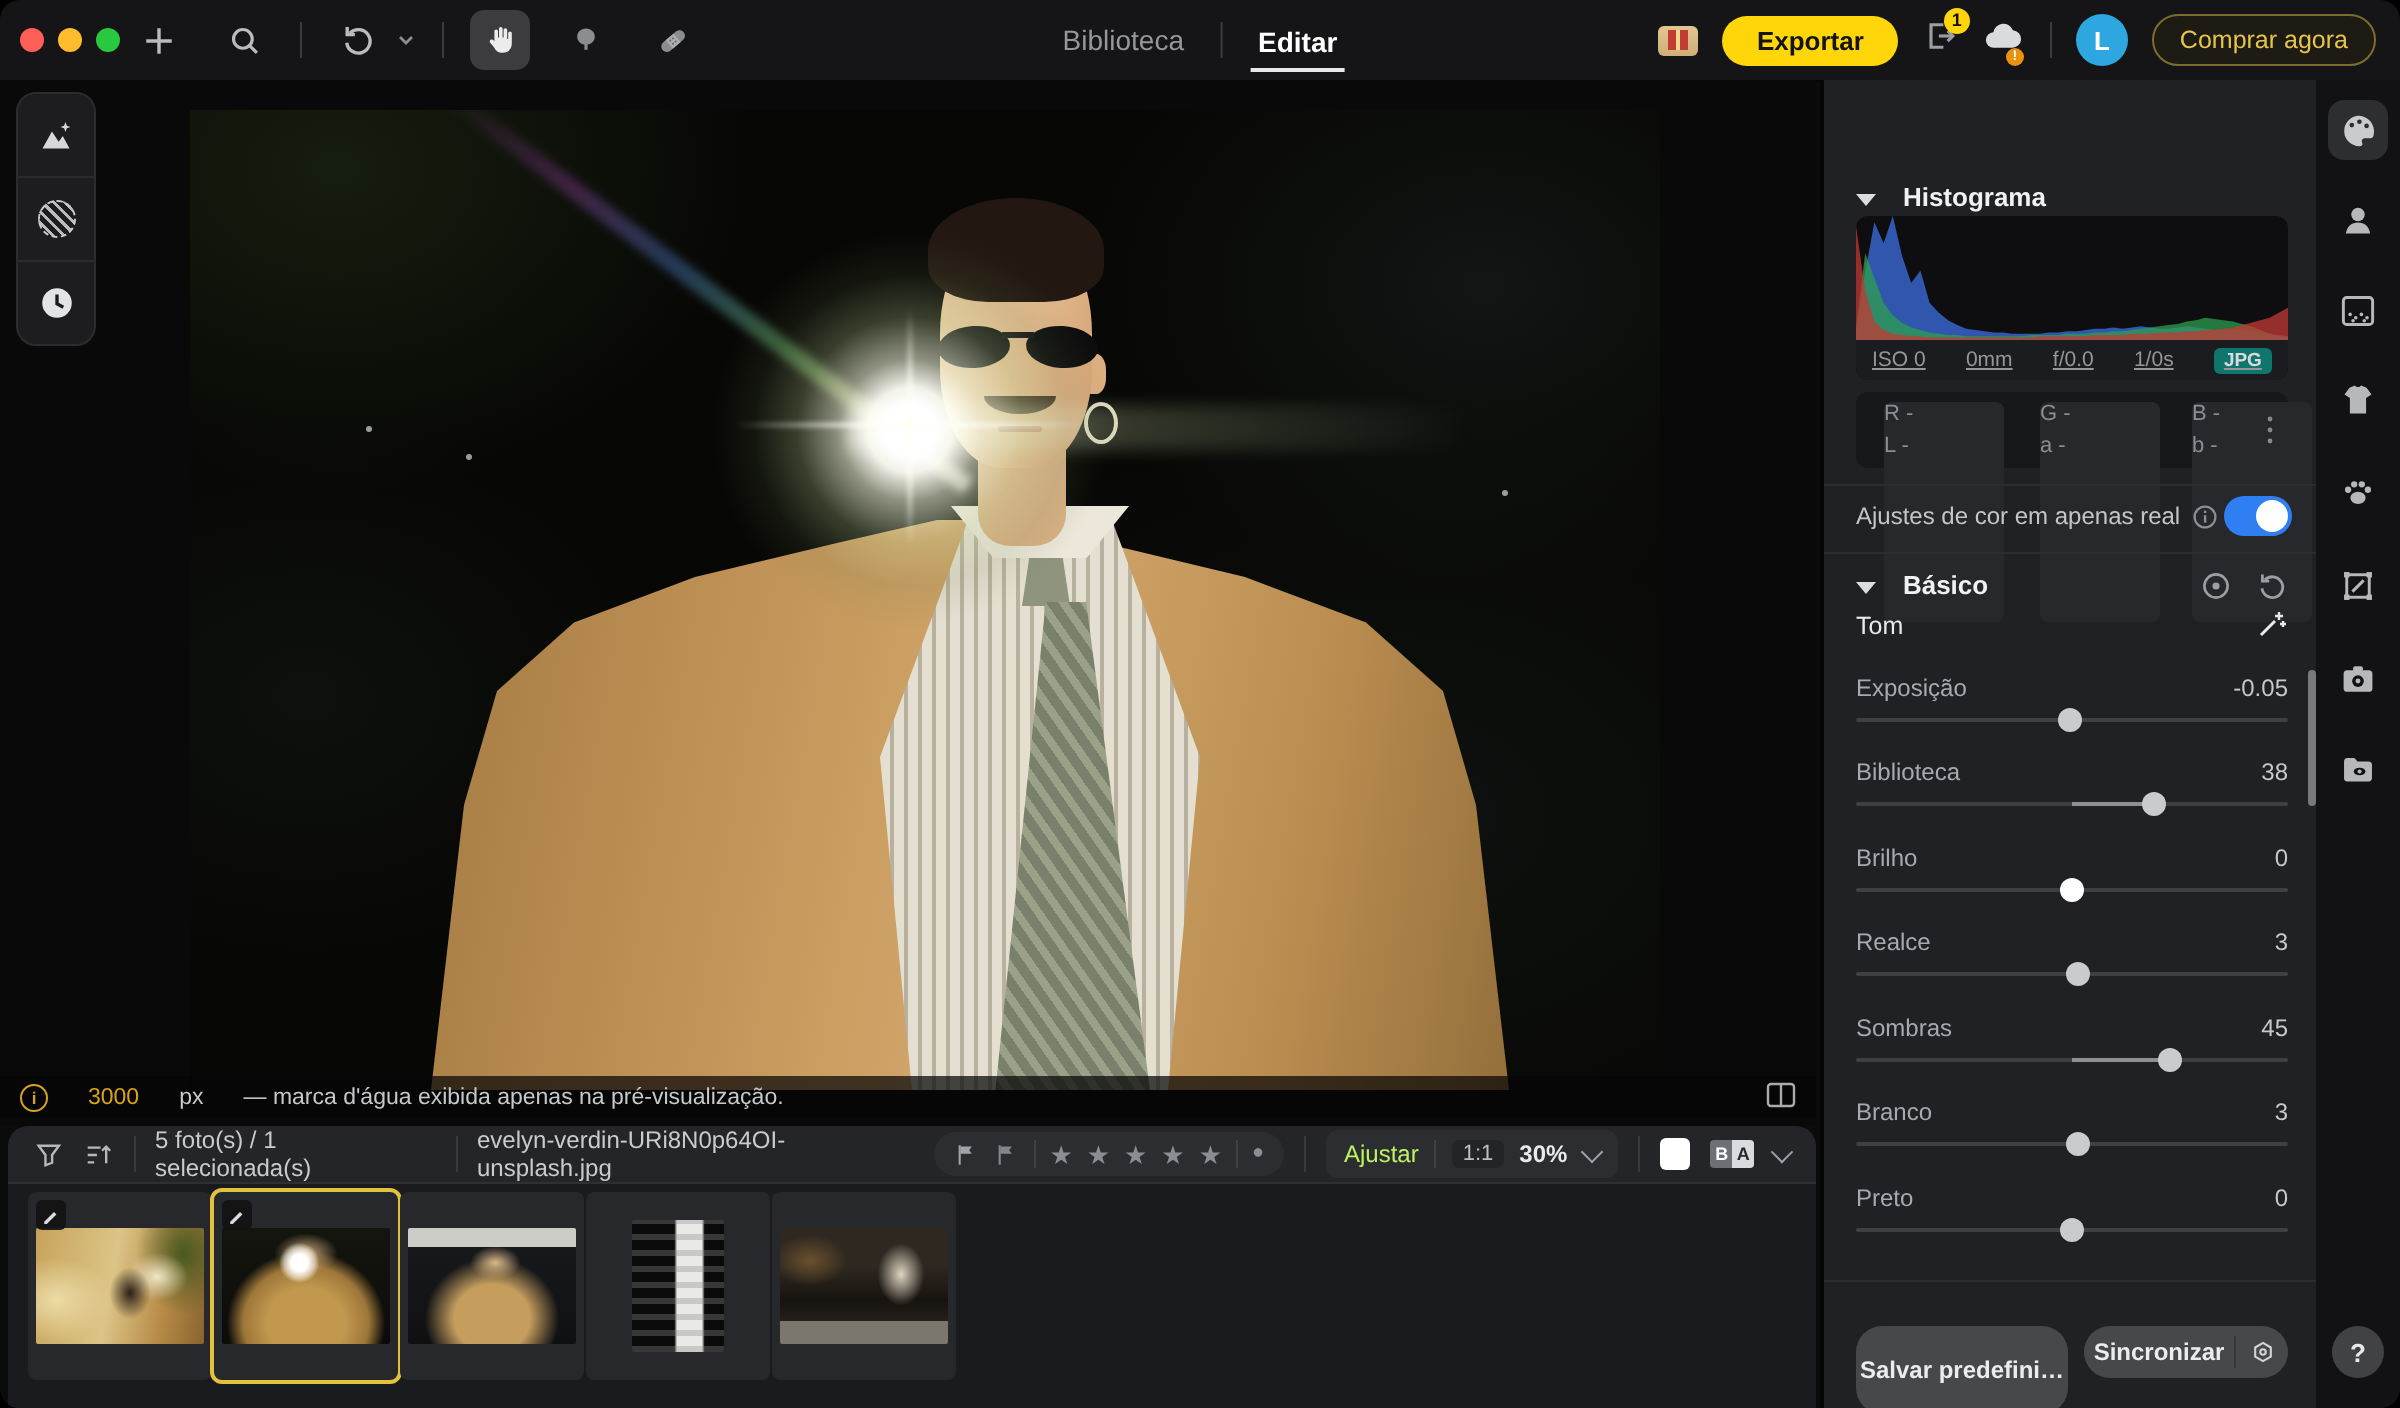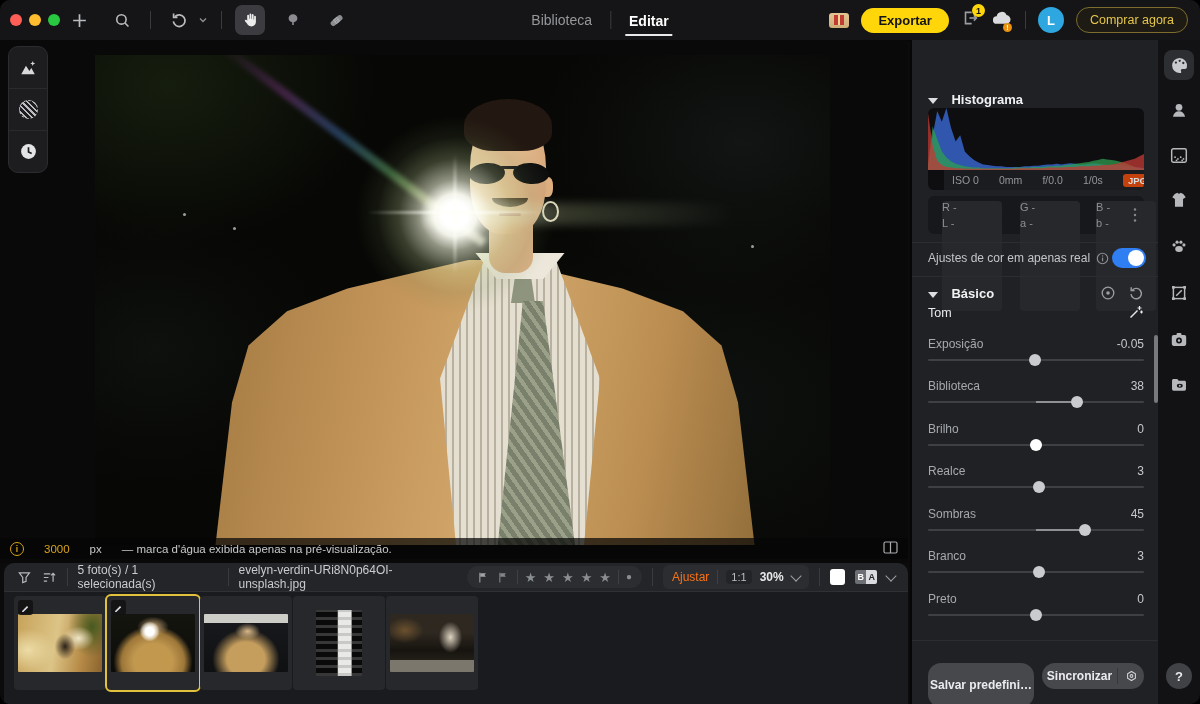--- a/index.html
+++ b/index.html
@@ -75,22 +75,22 @@
   .info-i::after{content:"i";}
   .wm-size{color:#d7a31a;}
   .wm-compare{margin-left:auto;}
   
   .panel{position:absolute;left:910px;top:40px;width:248px;height:664px;background:#1f2124;border-left:2px solid #060607;}
   .p-header{position:absolute;left:0;top:0;width:100%;height:38px;border-bottom:1px solid #2b2d30;}
   .p-title{position:absolute;left:40px;top:11px;font-size:13.5px;font-weight:bold;color:#f0f1f2;}
   .sec-title{font-size:13px;font-weight:bold;color:#f0f1f2;}
   .tri{width:0;height:0;border-left:5px solid transparent;border-right:5px solid transparent;border-top:6px solid #dcdde0;display:inline-block;margin-right:9px;}
   .hist-box{position:absolute;left:16px;top:68px;width:216px;height:82px;background:#0e0e10;border-radius:6px;overflow:hidden;}
-  .hist-meta{position:absolute;left:16px;bottom:0;width:100%;height:20px;background:#1b1c1f;display:flex;align-items:center;justify-content:space-between;padding:0 8px;box-sizing:border-box;font-size:10.5px;color:#94969a;}
-  .jpg-badge{background:#c2410c;color:#d9dadc;font-size:9.5px;font-weight:bold;padding:1px 5px;border-radius:3px;}
+  .hist-meta{position:absolute;left:0;bottom:0;width:100%;height:20px;background:#1b1c1f;display:flex;align-items:center;justify-content:space-between;padding:0 8px;box-sizing:border-box;font-size:10.5px;color:#94969a;text-decoration:underline;}
+  .jpg-badge{background:#0f766e;color:#d9dadc;font-size:9.5px;font-weight:bold;padding:1px 5px;border-radius:3px;}
   .rgb-box{position:absolute;left:16px;top:156px;width:216px;height:38px;background:#17181b;border-radius:6px;font-size:11px;color:#8b8e93;}
   .rgb-box .cell{position:absolute;width:60px;}
   .p-div{position:absolute;left:0;width:100%;height:1px;background:#2b2d30;}
   .rt-label{position:absolute;left:16px;top:211px;font-size:12px;color:#c3c5c8;display:flex;align-items:center;gap:6px;}
   .toggle{position:absolute;right:14px;top:208px;width:34px;height:20px;border-radius:10px;background:#2f7ef2;}
   .toggle::after{content:"";position:absolute;right:2px;top:2px;width:16px;height:16px;border-radius:50%;background:#fff;}
   .srow{position:absolute;left:16px;width:216px;height:36px;}
   .srow .lab{position:absolute;left:0;top:0;font-size:12px;color:#a6a9ad;}
   .srow .val{position:absolute;right:0;top:0;font-size:12px;color:#c6c8cb;}
   .srow .track{position:absolute;left:0;right:0;top:22px;height:2px;background:#3e4044;border-radius:1px;}
@@ -105,21 +105,21 @@
   .strip-btn.active{background:#2d2e32;}
   .help-btn{position:absolute;left:8px;top:623px;width:26px;height:26px;border-radius:50%;background:#404246;color:#e8e9ea;font-size:13px;font-weight:bold;display:flex;align-items:center;justify-content:center;}
   
   .film{position:absolute;left:4px;top:563px;width:904px;height:141px;background:#232528;border-radius:10px 10px 0 0;overflow:hidden;}
   .fs-bar{height:28px;display:flex;align-items:center;gap:10px;padding:0 13px;border-bottom:1px solid #2e3033;}
   .fs-text{font-size:12px;color:#c9cbce;}
   .rating{margin-left:auto;height:22px;background:#2b2d30;border-radius:11px;display:flex;align-items:center;gap:7px;padding:0 10px;}
   .star{color:#8a8d91;font-size:13px;line-height:1;}
   .circ{color:#8a8d91;font-size:10px;line-height:1;}
   .zoomg{height:24px;background:#2b2d30;border-radius:6px;display:flex;align-items:center;gap:8px;padding:0 9px;}
-  .zoomg .fit{font-size:12px;color:#f97316;}
+  .zoomg .fit{font-size:12px;color:#bef264;}
   .ratio{font-size:11px;color:#bcbec1;background:#222428;border-radius:4px;padding:1px 5px;}
   .zl{font-size:12px;font-weight:bold;color:#e9eaeb;}
   .chev{width:7px;height:7px;border-right:1.6px solid #9ea1a5;border-bottom:1.6px solid #9ea1a5;transform:rotate(45deg);margin-top:-3px;}
   .swatch{width:16px;height:16px;background:#fff;border-radius:3px;}
   .ba{display:flex;border-radius:2px;overflow:hidden;font-size:9px;font-weight:bold;}
   .ba b{width:11px;height:14px;display:flex;align-items:center;justify-content:center;}
   .ba .b{background:#6c6f73;color:#fff;}
   .ba .a{background:#d9dbde;color:#26282b;}
   .thumbs{position:relative;height:112px;background:#1a1b1e;}
   .cell{position:absolute;top:4px;width:92px;height:94px;background:#27282b;border-radius:4px;}

